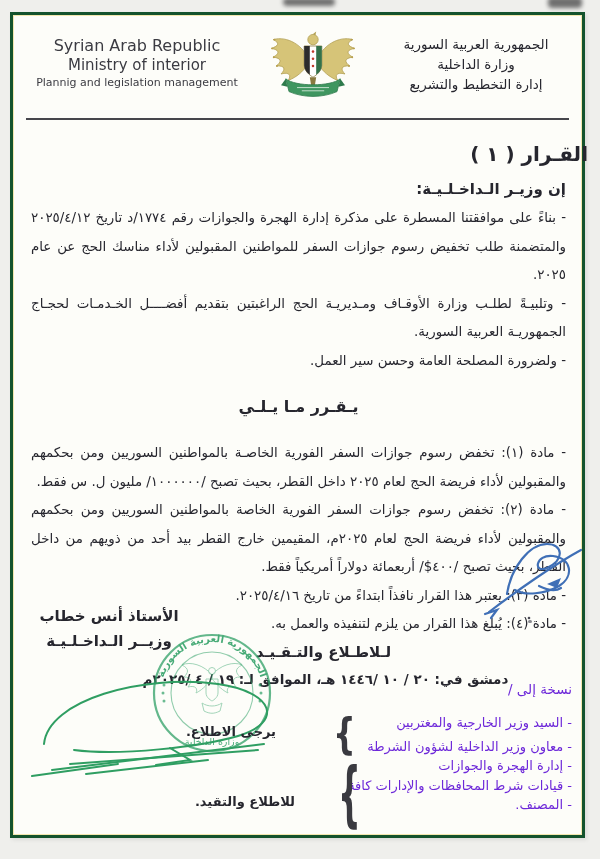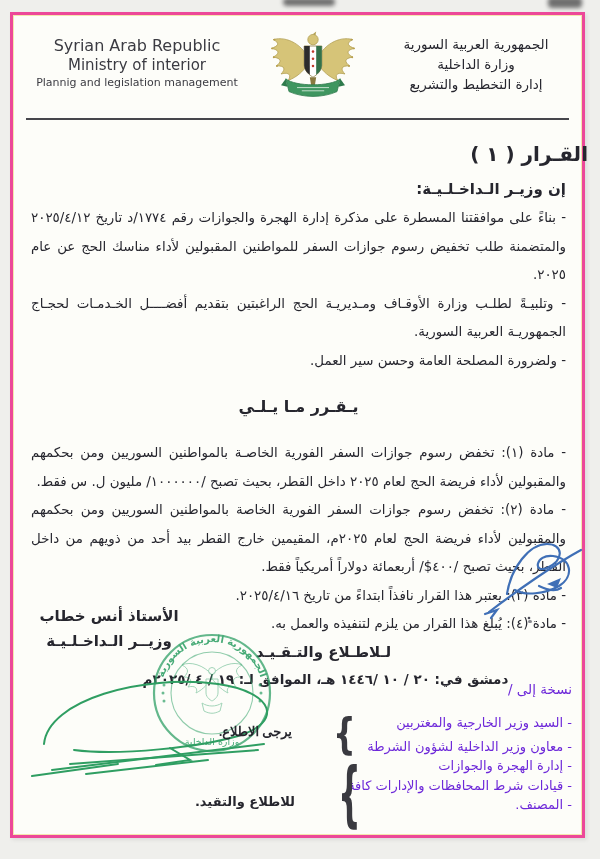--- a/index.html
+++ b/index.html
@@ -7,21 +7,21 @@
     position:relative;width:600px;height:859px;overflow:hidden;
     background:#efefec;
     font-family:"DejaVu Sans", sans-serif;
     color:#26262e;
   }
   .smudge{position:absolute;background:#6f6f6f;filter:blur(2px);border-radius:4px;}
   .smudge.s1{left:283px;top:-2px;width:52px;height:8px;}
   .smudge.s2{left:548px;top:-3px;width:34px;height:11px;}
   .page{
     position:absolute;left:10px;top:12px;width:569px;height:820px;
-    background:#fdfdf9;border:3px solid #ec4899;
+    background:#fdfdf9;border:3px solid #14532d;
     box-shadow:0 0 0 1px #f3e7ae inset, 2px 2px 4px rgba(0,0,0,0.08);
   }
   
   .header{display:flex;align-items:flex-start;padding:13px 12px 0 18px;}
   .h-en{width:212px;text-align:center;color:#3b3b42;padding-top:8px;}
   .h-en .l1{font-size:16px;line-height:20px;}
   .h-en .l2{font-size:15px;line-height:19px;}
   .h-en .l3{font-size:11px;line-height:16px;}
   .h-emblem{flex:1;text-align:center;}
   .h-ar{width:188px;text-align:center;direction:rtl;padding-top:6px;}
@@ -57,21 +57,21 @@
   .dist-head{font-size:13.5px;margin-bottom:16px;}
   .dist-item{line-height:19.5px;white-space:nowrap;}
   .dist-item.gap{margin-top:4px;}
   .brace{
     position:absolute;color:#3a3a40;font-weight:bold;
     transform-origin:top center;line-height:1;
   }
   .brace.b1{left:333px;top:713px;font-size:32px;transform:scaleY(1.35);}
   .brace.b2{left:338px;top:757px;font-size:32px;transform:scaleY(2.25);}
   .annot{position:absolute;font-weight:bold;font-size:13px;direction:rtl;white-space:nowrap;}
-  .annot.a1{right:308px;top:724px;font-family:Liberation Serif, serif;}
+  .annot.a1{right:324px;top:724px;}
   .annot.a2{right:305px;top:794px;}
   .dot-mark{position:absolute;left:528px;top:620px;width:4px;height:3px;background:#8a8a90;border-radius:2px;}
 </style>
 </head>
 <body>
 
 <div class="stage">
   <div class="smudge s1"></div>
   <div class="smudge s2"></div>
 

